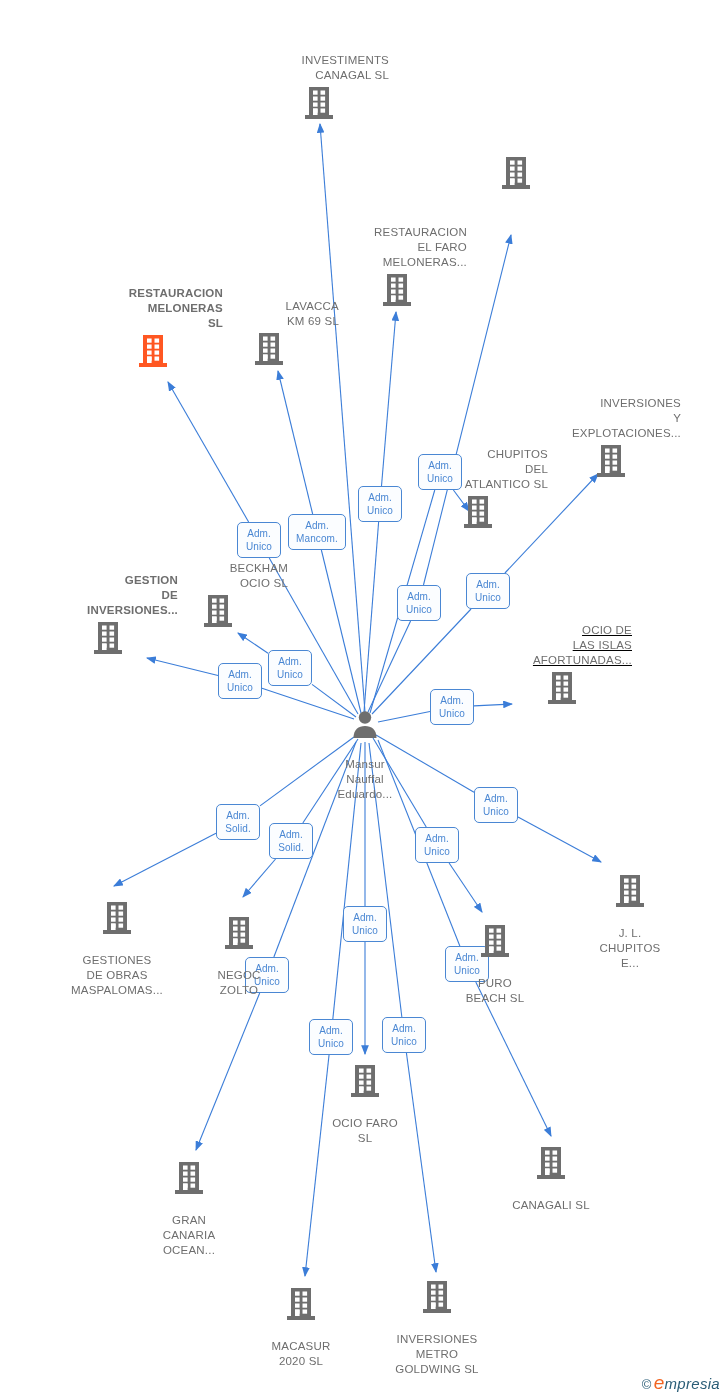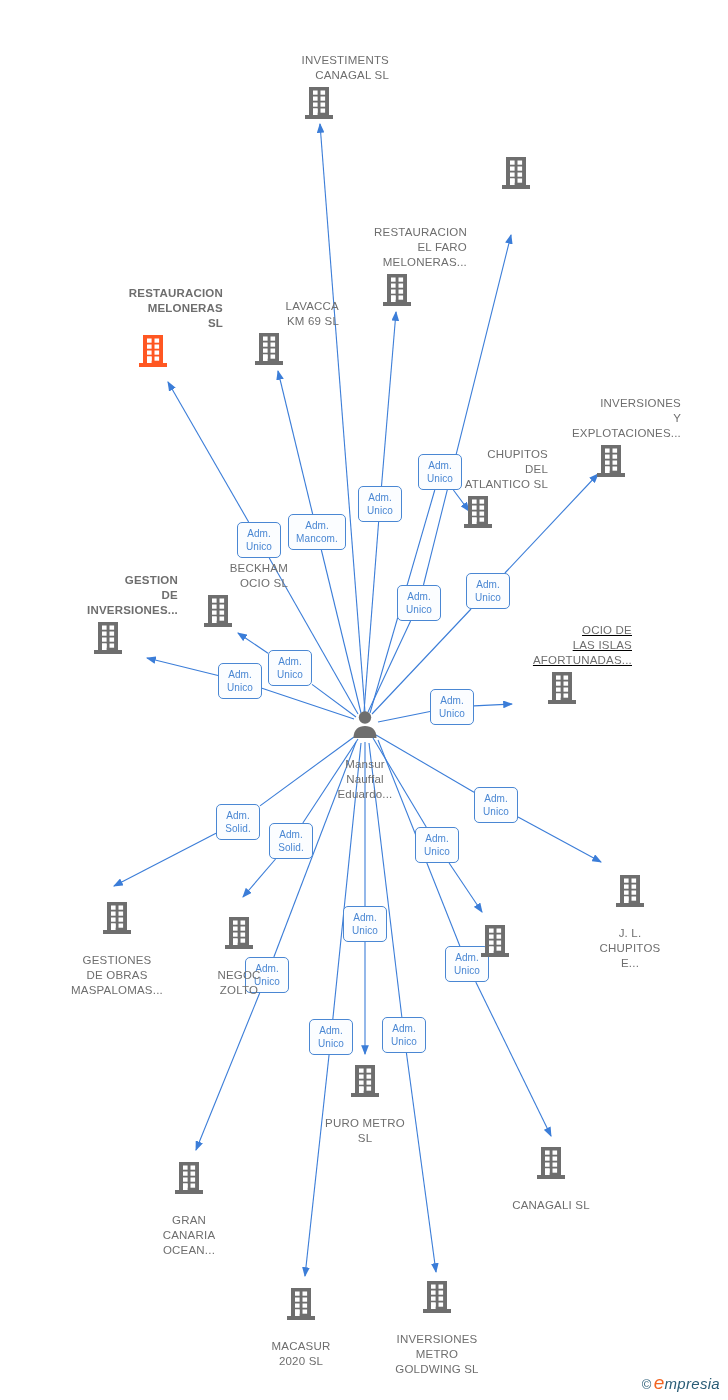--- a/index.html
+++ b/index.html
@@ -448,38 +448,40 @@
             <rect x="9" y="10.5" width="4.6" height="4.2" fill="#ffffff"></rect>
             <rect x="9" y="16.5" width="4.6" height="4.2" fill="#ffffff"></rect>
             <rect x="9" y="22.5" width="4.6" height="4.2" fill="#ffffff"></rect>
             <rect x="16.5" y="4.5" width="4.6" height="4.2" fill="#ffffff"></rect>
             <rect x="16.5" y="10.5" width="4.6" height="4.2" fill="#ffffff"></rect>
             <rect x="16.5" y="16.5" width="4.6" height="4.2" fill="#ffffff"></rect>
             <rect x="16.5" y="22.5" width="4.6" height="4.2" fill="#ffffff"></rect>
             <rect x="9.0" y="22.5" width="4.6" height="6.5" fill="#ffffff"></rect>
           </svg>
         </div>
+        <div class="node-label">PURO
+BEACH  SL</div>
       </div>
       <div class="node label-below" style="left: 365px; top: 1064px;">
         <div style="line-height: 0;">
           <svg class="node-icon" width="30" height="34" viewBox="0 0 30 34" xmlns="http://www.w3.org/2000/svg">
             <rect x="5" y="1" width="20" height="28" fill="#6e6e6e"></rect>
             <rect x="1" y="29" width="28" height="4" fill="#6e6e6e"></rect>
             <rect x="9" y="4.5" width="4.6" height="4.2" fill="#ffffff"></rect>
             <rect x="9" y="10.5" width="4.6" height="4.2" fill="#ffffff"></rect>
             <rect x="9" y="16.5" width="4.6" height="4.2" fill="#ffffff"></rect>
             <rect x="9" y="22.5" width="4.6" height="4.2" fill="#ffffff"></rect>
             <rect x="16.5" y="4.5" width="4.6" height="4.2" fill="#ffffff"></rect>
             <rect x="16.5" y="10.5" width="4.6" height="4.2" fill="#ffffff"></rect>
             <rect x="16.5" y="16.5" width="4.6" height="4.2" fill="#ffffff"></rect>
             <rect x="16.5" y="22.5" width="4.6" height="4.2" fill="#ffffff"></rect>
             <rect x="9.0" y="22.5" width="4.6" height="6.5" fill="#ffffff"></rect>
           </svg>
         </div>
-        <div class="node-label">PURO METRO
+        <div class="node-label">OCIO FARO
 SL</div>
       </div>
       <div class="node label-below" style="left: 551px; top: 1146px;">
         <div style="line-height: 0;">
           <svg class="node-icon" width="30" height="34" viewBox="0 0 30 34" xmlns="http://www.w3.org/2000/svg">
             <rect x="5" y="1" width="20" height="28" fill="#6e6e6e"></rect>
             <rect x="1" y="29" width="28" height="4" fill="#6e6e6e"></rect>
             <rect x="9" y="4.5" width="4.6" height="4.2" fill="#ffffff"></rect>
             <rect x="9" y="10.5" width="4.6" height="4.2" fill="#ffffff"></rect>
             <rect x="9" y="16.5" width="4.6" height="4.2" fill="#ffffff"></rect>

